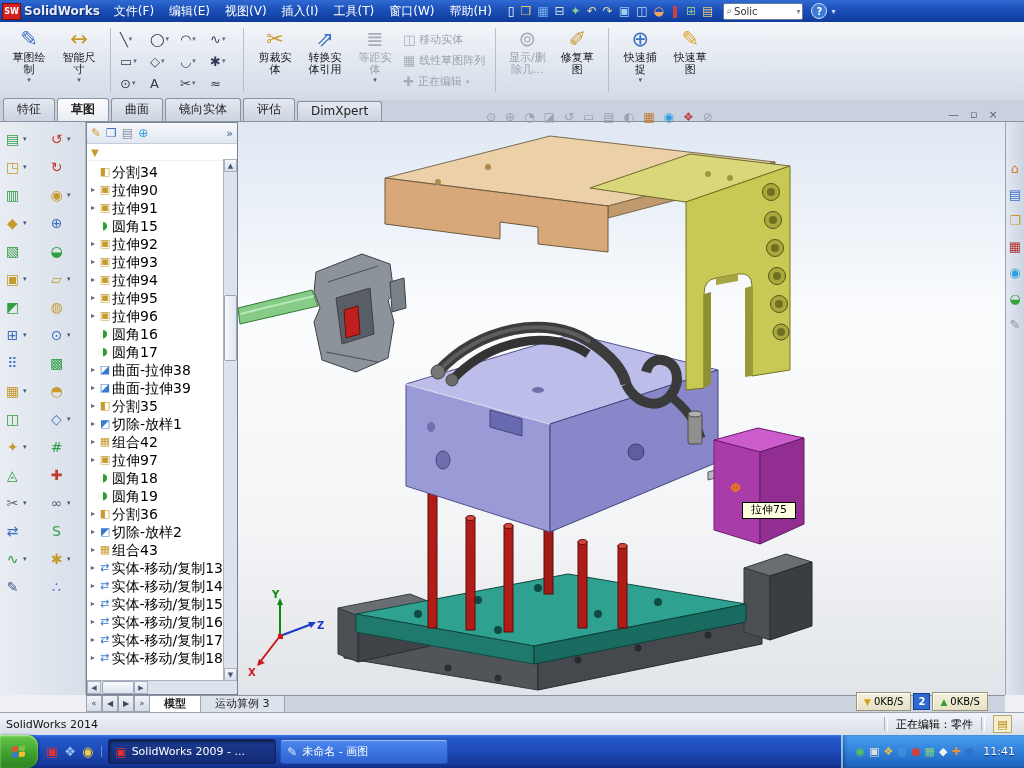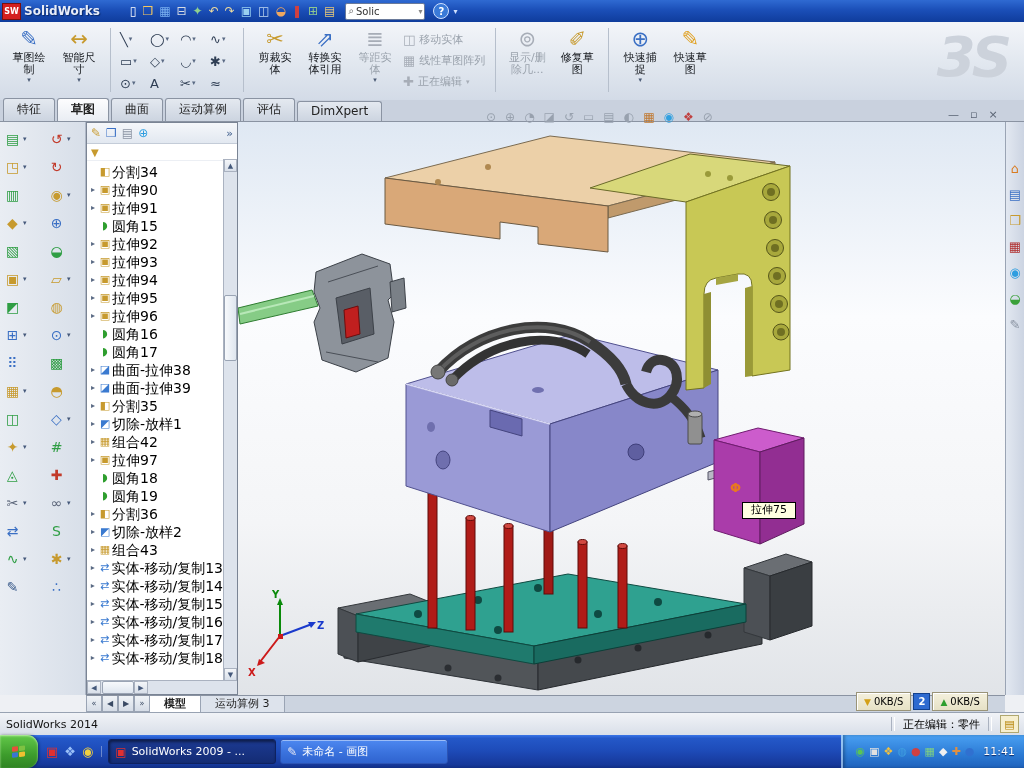--- a/index.html
+++ b/index.html
@@ -106,21 +106,21 @@
   .netmon{position:absolute;left:856px;top:692px;height:19px;display:flex;align-items:center;z-index:60;}
   .nm-box{height:17px;background:linear-gradient(#f4f0dc,#e6e1c6);border:1px solid #9a9478;box-shadow:inset 1px 1px 0 #fff;
     display:flex;align-items:center;gap:3px;padding:0 7px;font-size:10px;}
   .nm-arrow-dn{color:#d4a017;font-size:9px;} .nm-arrow-up{color:#2e9e2e;font-size:9px;}
   .nm-badge{width:15px;height:15px;background:#2e6ad0;color:#fff;font-size:10px;font-weight:bold;text-align:center;
     line-height:15px;border:1px solid #12408e;margin:0 2px;}
   
   .statusbar{position:absolute;left:0;top:712px;width:1024px;height:23px;
     background:linear-gradient(#f1f3f7,#d9dfe9);border-top:1px solid #98a2b2;display:flex;align-items:center;box-sizing:border-box;}
   .sb-left{padding-left:6px;font-size:11px;color:#111;}
-  .sb-right{margin-left:auto;display:flex;align-items:center;gap:8px;padding-right:5px;}
+  .sb-right{margin-left:auto;display:flex;align-items:center;gap:8px;padding-right:12px;}
   .sb-sep{width:2px;height:14px;border-left:1px solid #aab2c0;border-right:1px solid #fff;}
   .sb-edit{font-size:11px;}
   .sb-icon{width:17px;height:16px;background:#f6efcf;border:1px solid #b0a870;display:flex;align-items:center;
     justify-content:center;font-size:11px;}
   
   .taskbar{position:absolute;left:0;top:735px;width:1024px;height:33px;
     background:linear-gradient(#3a75e8,#2458c8 10%,#1e4cba 45%,#16389a 90%,#102e84);display:flex;align-items:center;}
   .startbtn{width:38px;height:33px;background:linear-gradient(#63c94a,#3d9c2c 60%,#2f8422);
     border-radius:0 11px 11px 0;box-shadow:inset 0 1px 2px #bdf0a8,1px 0 3px rgba(0,0,0,.4);
     display:flex;align-items:center;justify-content:center;}
@@ -140,20 +140,29 @@
     box-shadow:inset 2px 0 3px rgba(0,0,0,.25);}
   .tray-ic{font-size:11px;line-height:11px;}
   .clock{color:#fff;font-size:11px;margin-left:5px;text-shadow:0 1px 1px #0a2a6a;}
 </style>
 </head>
 <body>
 
 <div class="titlebar">
   <span class="sw-logo">SW</span>
   <span class="app-title">SolidWorks</span>
+  <div class="menus">
+      <span class="menu-item">文件(F)</span>
+      <span class="menu-item">编辑(E)</span>
+      <span class="menu-item">视图(V)</span>
+      <span class="menu-item">插入(I)</span>
+      <span class="menu-item">工具(T)</span>
+      <span class="menu-item">窗口(W)</span>
+      <span class="menu-item">帮助(H)</span>
+    </div>
   <div class="tb-icons">
       <span class="tb-icon" style="color: rgb(255, 255, 255);">▯</span>
       <span class="tb-icon" style="color: rgb(245, 200, 96);">❒</span>
       <span class="tb-icon" style="color: rgb(122, 176, 240);">▦</span>
       <span class="tb-icon" style="color: rgb(216, 220, 228);">⊟</span>
       <span class="tb-icon" style="color: rgb(143, 208, 143);">✦</span>
       <span class="tb-icon" style="color: rgb(234, 217, 160);">↶</span>
       <span class="tb-icon" style="color: rgb(234, 217, 160);">↷</span>
       <span class="tb-icon" style="color: rgb(154, 208, 240);">▣</span>
       <span class="tb-icon" style="color: rgb(192, 216, 240);">◫</span>
@@ -165,21 +174,20 @@
   <div class="searchbox">
     <span class="mag">⌕</span>
     <span class="val">Solic</span>
     <span class="car">▾</span>
   </div>
   <span class="help-circ">?</span>
   <span class="tb-caret">▾</span>
 </div>
 
 <div class="ribbon">
-  <span class="watermark">3S</span>
   <div class="ribbon-inner">
     <div style="display:flex">
         <div class="rbtn">
     <span class="ric" style="color: rgb(58, 111, 196);">✎</span>
     <span class="rlab">草图绘
 制</span>
     <span class="rcaret">▾</span>
   </div>
         <div class="rbtn">
     <span class="ric" style="color: rgb(199, 154, 46);">↔</span>
@@ -307,21 +315,21 @@
     <span class="rcaret"></span>
   </div>
       </div>
   </div>
 </div>
 
 <div class="cmdtabs">
     <div class="cmdtab">特征</div>
     <div class="cmdtab active">草图</div>
     <div class="cmdtab">曲面</div>
-    <div class="cmdtab">运动算例</div>
+    <div class="cmdtab">镜向实体</div>
     <div class="cmdtab">评估</div>
     <div class="cmdtab">DimXpert</div>
   </div>
 
 <div class="left-toolbar">
   <div class="ltcol a">
       <div class="lt-item">
     <i class="lt-g" style="color: rgb(47, 158, 68);">▤</i>
     <i class="lt-c">▾</i>
   </div>

